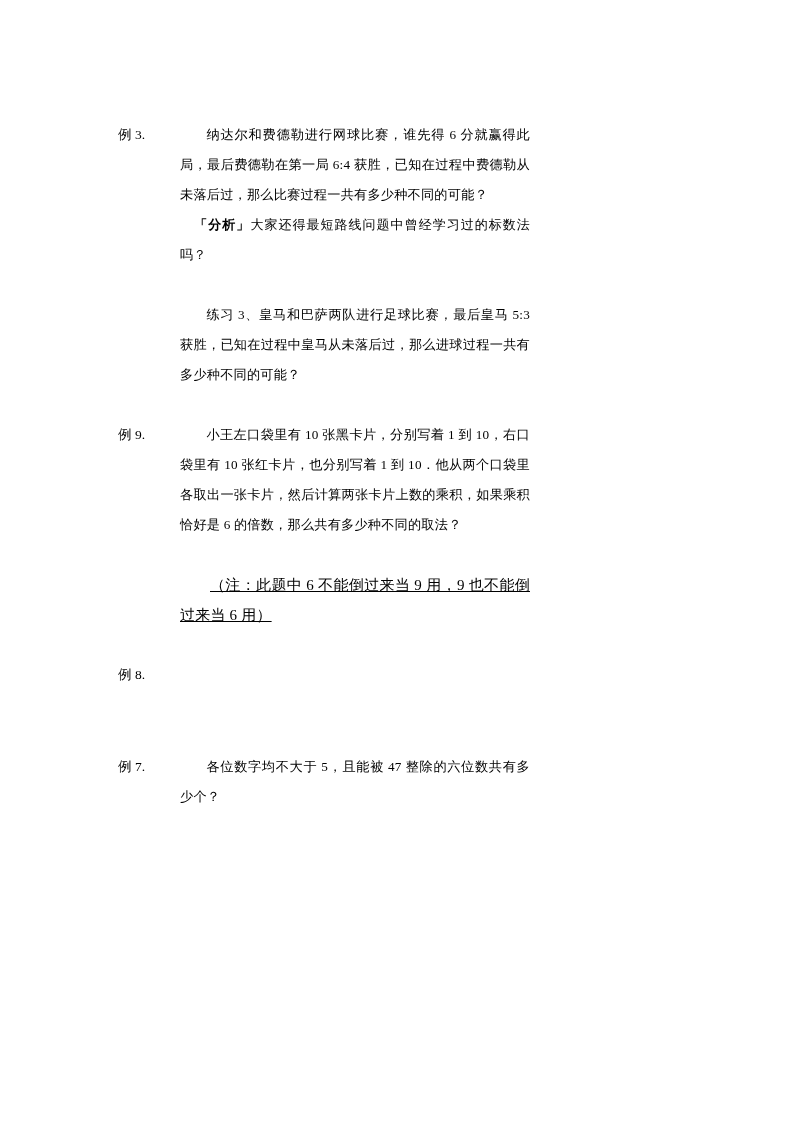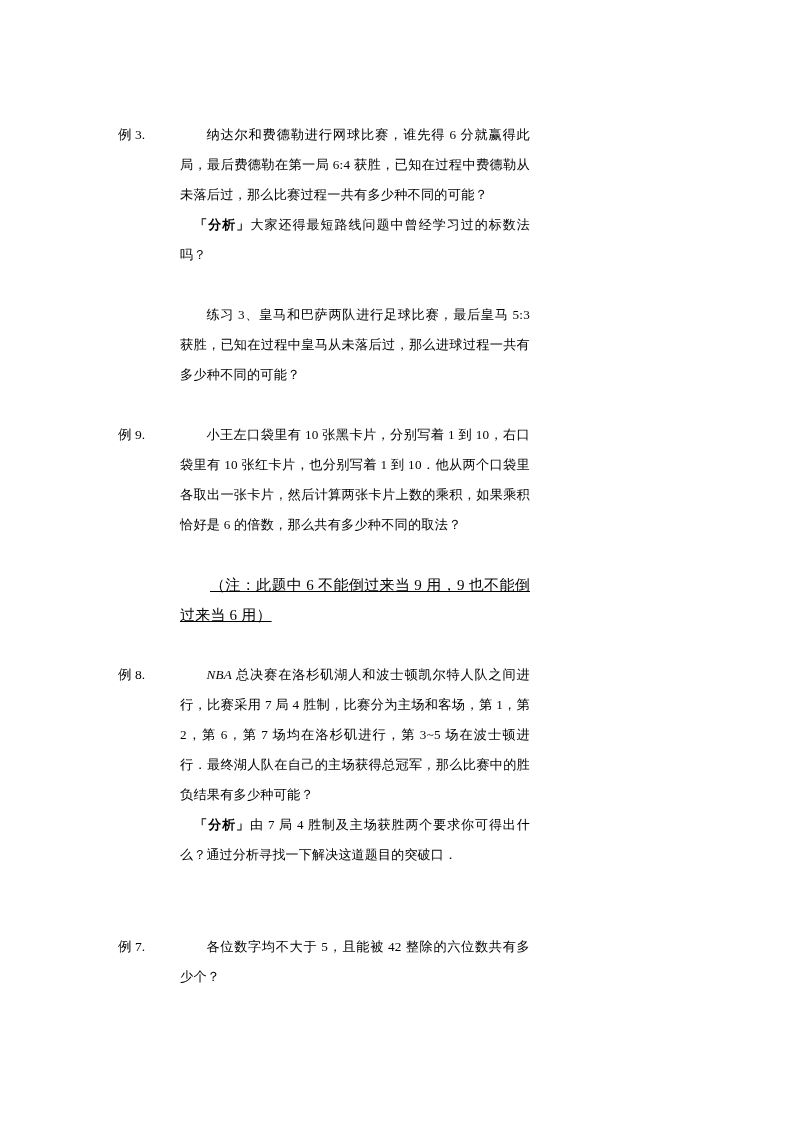--- a/index.html
+++ b/index.html
@@ -97,28 +97,24 @@
       <p class="indent">小王左口袋里有 10 张黑卡片，分别写着 1 到 10，右口袋里有 10 张红卡片，也分别写着 1 到 10．他从两个口袋里各取出一张卡片，然后计算两张卡片上数的乘积，如果乘积恰好是 6 的倍数，那么共有多少种不同的取法？</p>
       <div class="gap-md"></div>
       <p class="note">（注：此题中 6 不能倒过来当 9 用，9 也不能倒过来当 6 用）</p>
     </div>
   </div>
 
   <div class="gap-md"></div>
 
   <div class="ex-block">
     <div class="ex-label">例 8.</div>
-    <div class="ex-body">
-      <p class="indent"><span class="italic-en">NBA</span><span> 总决赛在洛杉矶湖人和波士顿凯尔特人队之间进行，比赛采用 7 局 4 胜制，比赛分为主场和客场，第 1，第 2，第 6，第 7 场均在洛杉矶进行，第 3~5 场在波士顿进行．最终湖人队在自己的主场获得总冠军，那么比赛中的胜负结果有多少种可能？</span></p>
-      <p class="analysis"><span class="tag">「分析」</span><span>由 7 局 4 胜制及主场获胜两个要求你可得出什么？通过分析寻找一下解决这道题目的突破口．</span></p>
-    </div>
   </div>
 
   <div class="gap-xl"></div>
 
   <div class="ex-block">
     <div class="ex-label">例 7.</div>
     <div class="ex-body">
-      <p class="indent">各位数字均不大于 5，且能被 42 整除的六位数共有多少个？</p>
+      <p class="indent">各位数字均不大于 5，且能被 47 整除的六位数共有多少个？</p>
     </div>
   </div>
 
 </div>
 
 </body></html>

